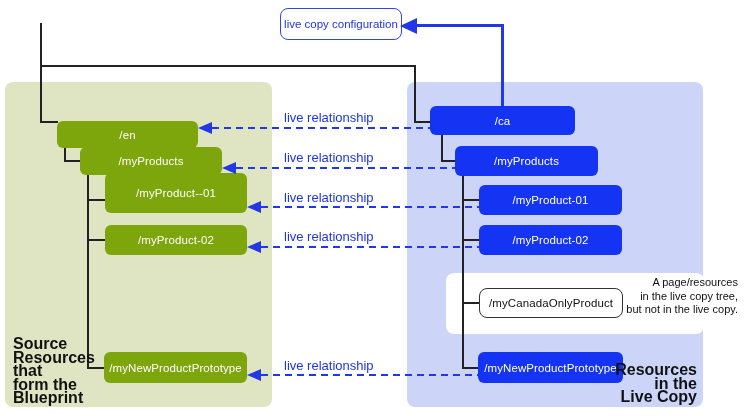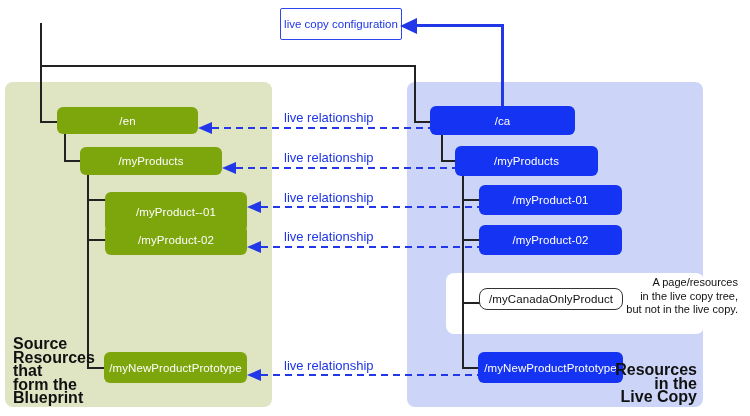--- a/index.html
+++ b/index.html
@@ -18,21 +18,21 @@
     position:absolute;z-index:5;
     display:flex;align-items:center;justify-content:center;
     font-size:11.5px;letter-spacing:.1px;
     border-radius:6px;box-sizing:border-box;white-space:nowrap;
   }
   .node-green{background:#7da50c;color:#ffffff;}
   .node-blue{background:#1433f2;color:#ffffff;}
   .node-white{background:#ffffff;color:#111111;border:1.5px solid #333333;border-radius:8px;}
   .config-box{
     position:absolute;left:280px;top:8px;width:122px;height:32px;z-index:5;
-    background:#ffffff;border:1.5px solid #2d46ee;border-radius:2px;box-sizing:border-box;
+    background:#ffffff;border:1.5px solid #2d46ee;border-radius:8px;box-sizing:border-box;
     display:flex;align-items:center;justify-content:center;
     color:#1d35e6;font-size:11.5px;white-space:nowrap;
   }
   
   .kline{position:absolute;background:#222222;z-index:3;}
   .bline{position:absolute;background:#2137e8;z-index:4;}
   .dash{
     position:absolute;height:2px;z-index:4;
     background-image:repeating-linear-gradient(to right,#2137e8 0 7px,transparent 7px 12px);
   }
@@ -105,31 +105,31 @@
 <div class="arrowhead" style="left:247px;top:241px;"></div>
 <div class="dash" style="left:261px;top:374px;width:217px;"></div>
 <div class="arrowhead" style="left:247px;top:369px;"></div>
 
 <div class="rel-label" style="left:284px;top:110px;">live relationship</div>
 <div class="rel-label" style="left:284px;top:150px;">live relationship</div>
 <div class="rel-label" style="left:284px;top:190px;">live relationship</div>
 <div class="rel-label" style="left:284px;top:229px;">live relationship</div>
 <div class="rel-label" style="left:284px;top:358px;">live relationship</div>
 
-<div class="node node-green" style="left:57px;top:107px;width:141px;height:27px;">/en</div>
+<div class="node node-green" style="left:57px;top:121px;width:141px;height:27px;">/en</div>
 <div class="node node-green" style="left:80px;top:147px;width:142px;height:28px;">/myProducts</div>
-<div class="node node-green" style="left:105px;top:192px;width:142px;height:40px;">/myProduct--01</div>
+<div class="node node-green" style="left:105px;top:173px;width:142px;height:40px;">/myProduct--01</div>
 <div class="node node-green" style="left:105px;top:225px;width:142px;height:30px;">/myProduct-02</div>
 <div class="node node-green" style="left:104px;top:352px;width:143px;height:31px;">/myNewProductPrototype</div>
 
 <div class="node node-blue" style="left:430px;top:106px;width:145px;height:29px;">/ca</div>
 <div class="node node-blue" style="left:455px;top:146px;width:143px;height:30px;">/myProducts</div>
 <div class="node node-blue" style="left:479px;top:185px;width:143px;height:30px;">/myProduct-01</div>
 <div class="node node-blue" style="left:479px;top:225px;width:143px;height:30px;">/myProduct-02</div>
-<div class="node node-white" style="left:479px;top:288px;width:144px;height:22px;">/myCanadaOnlyProduct</div>
+<div class="node node-white" style="left:479px;top:288px;width:144px;height:30px;">/myCanadaOnlyProduct</div>
 <div class="node node-blue" style="left:478px;top:352px;width:145px;height:31px;">/myNewProductPrototype</div>
 
 <div class="caption" style="left:13px;top:337px;text-align:left;">Source
 Resources
 that
 form the
 Blueprint</div>
 <div class="caption" style="left:597px;top:363px;width:100px;text-align:right;">Resources
 in the
 Live Copy</div>

